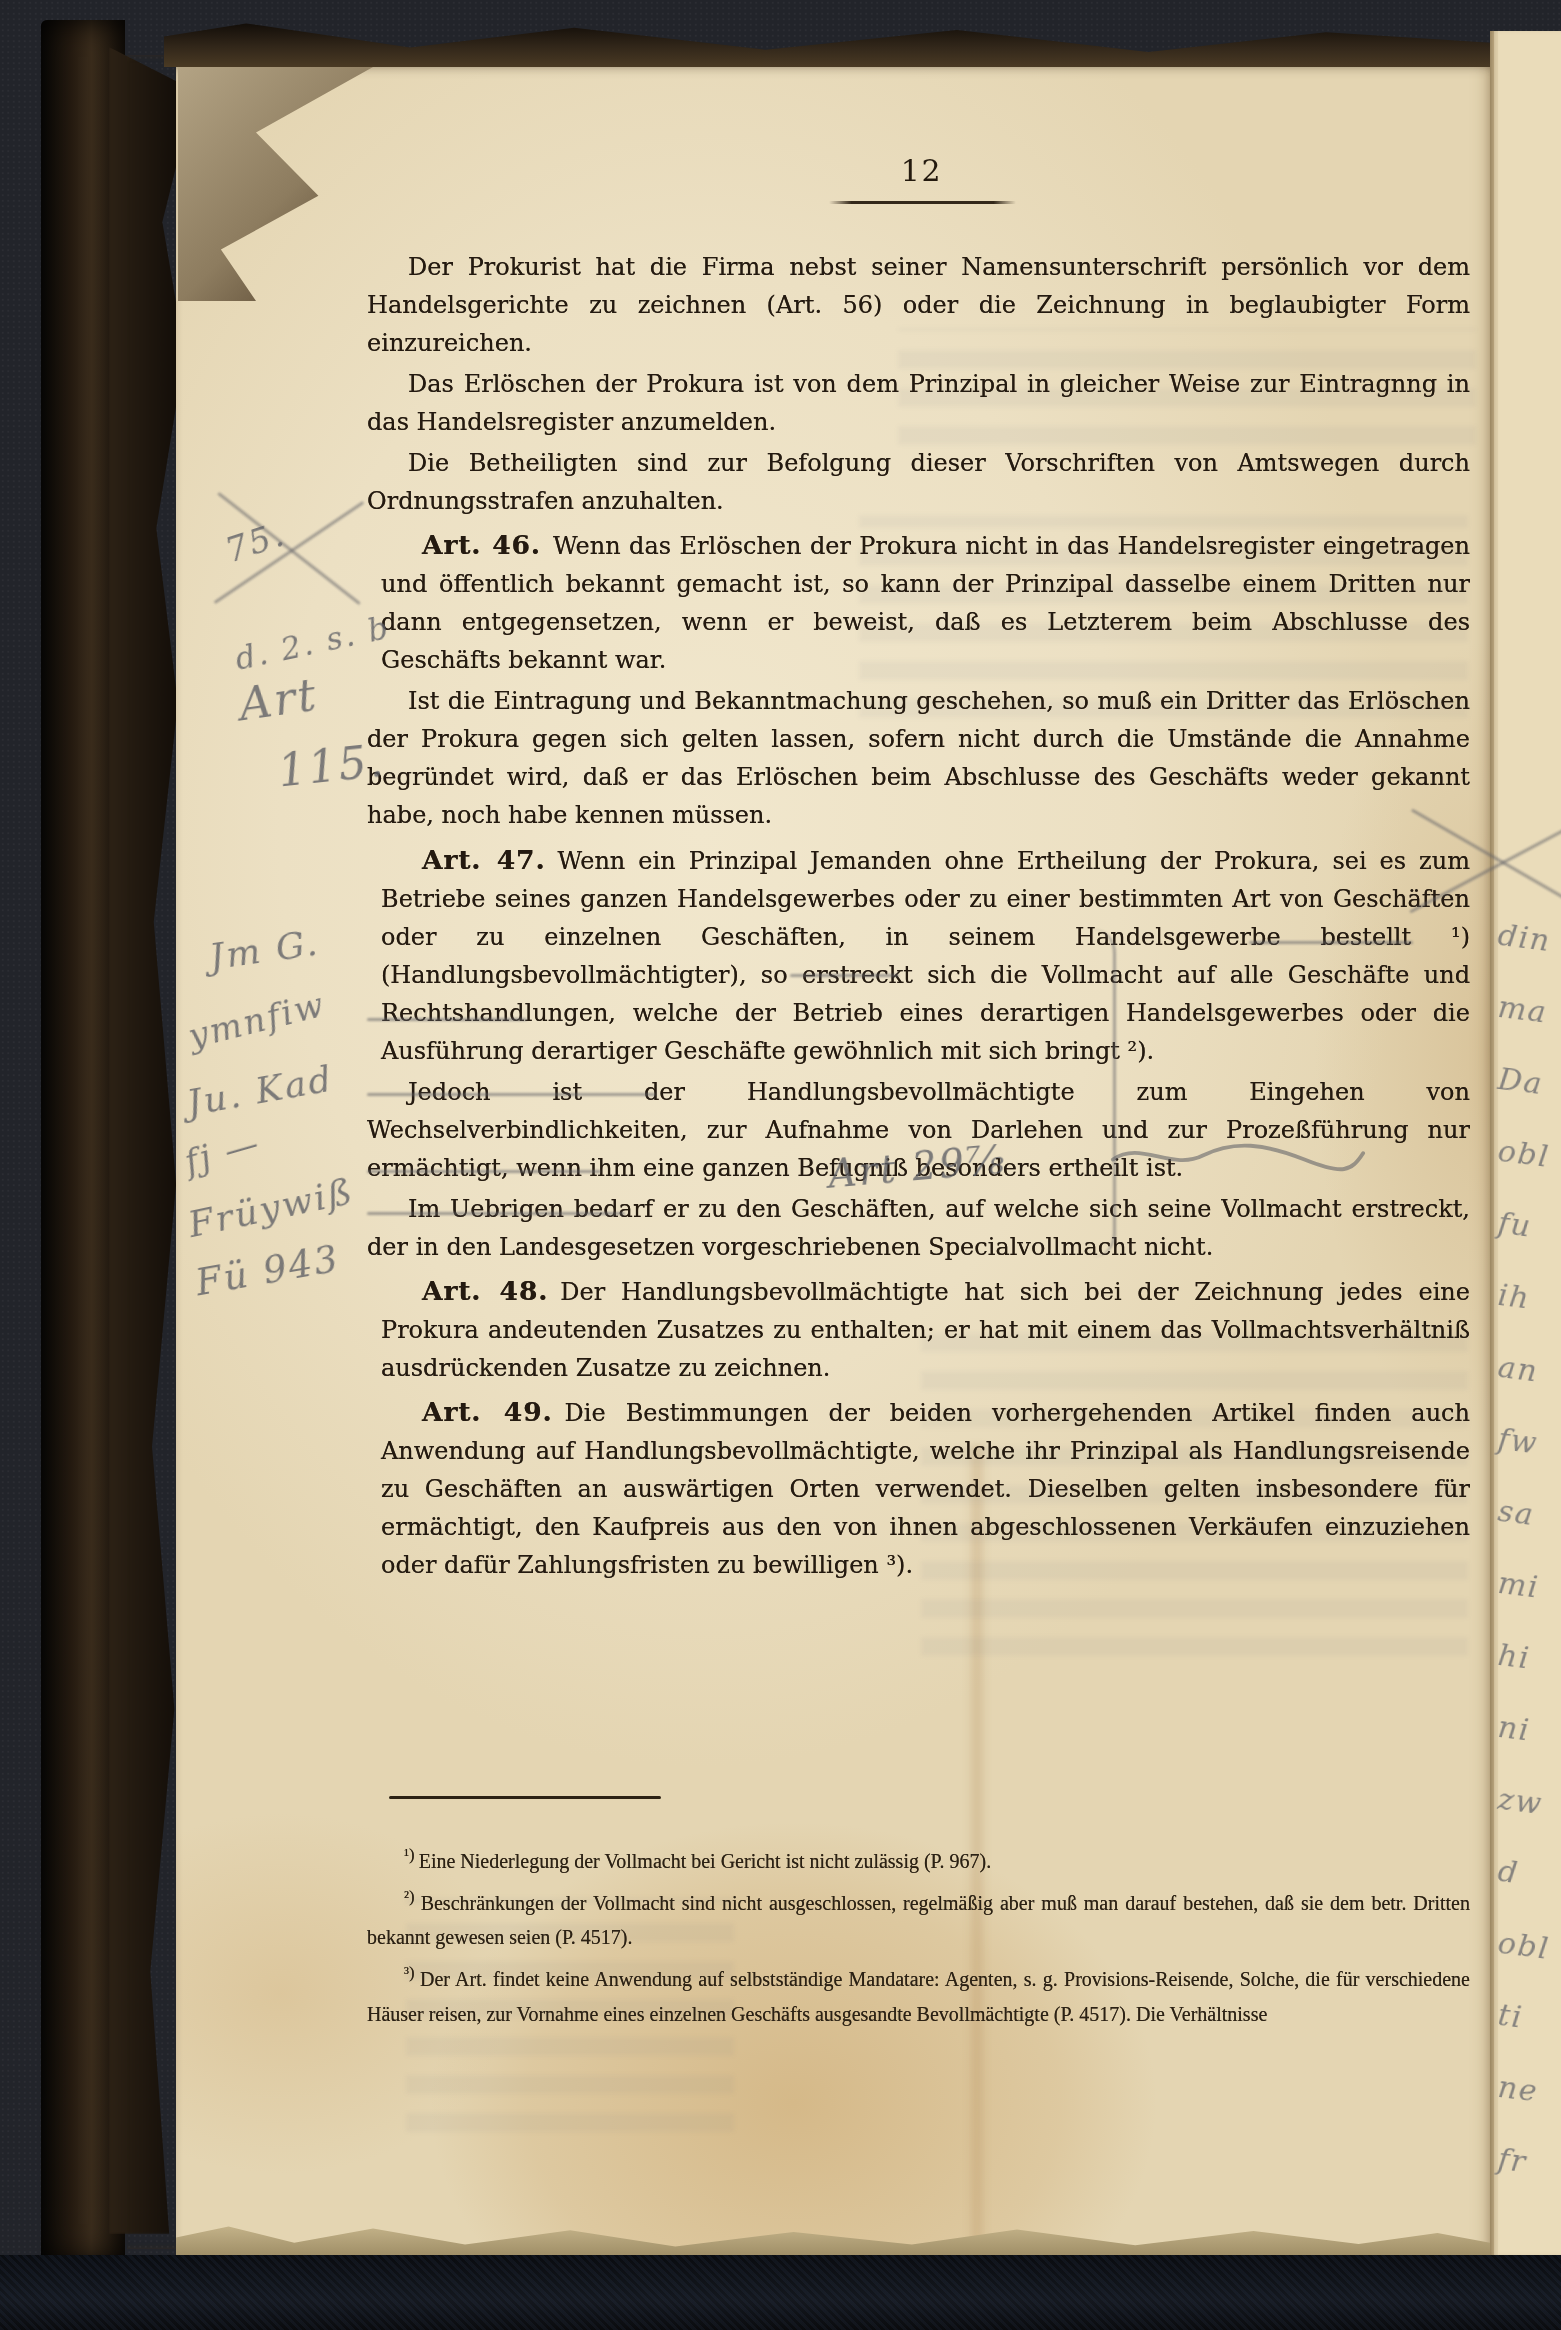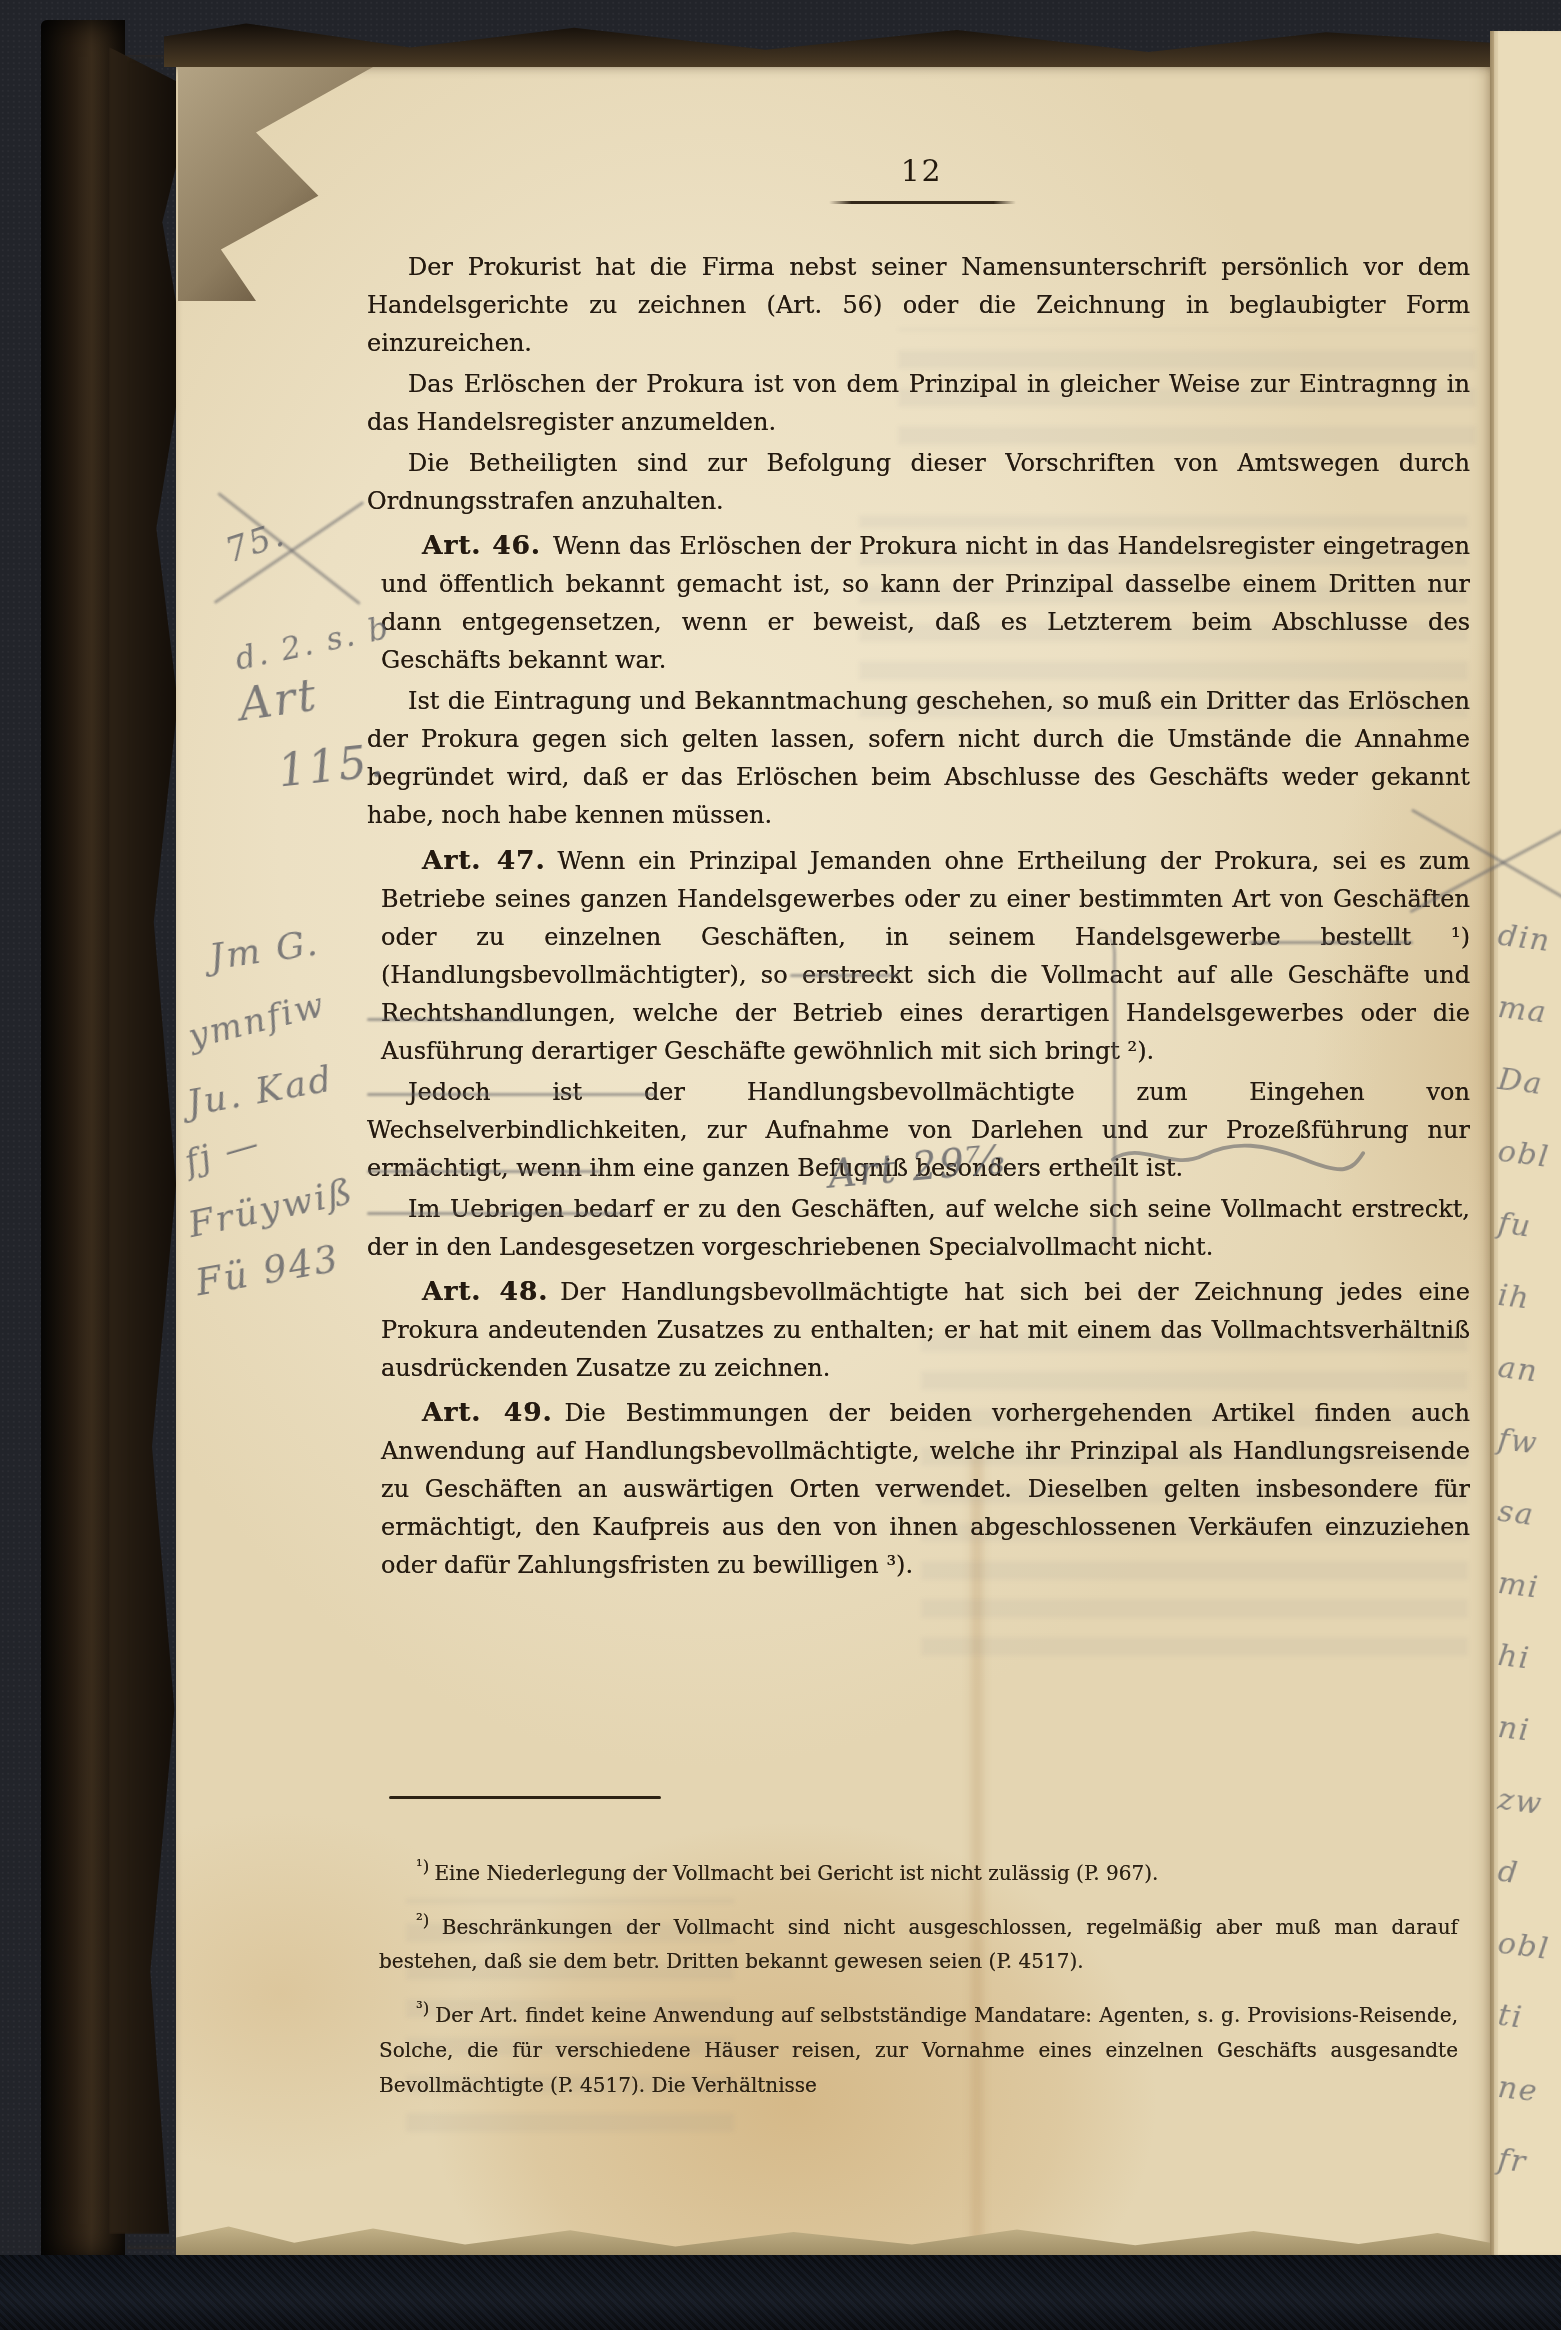--- a/index.html
+++ b/index.html
@@ -102,21 +102,21 @@
   .art-label{font-weight:bold;font-size:26.6px;letter-spacing:0.8px;}
   .fn-rule{
     position:absolute;left:389px;top:1796px;width:272px;height:3.1px;
     background:#2c2214;border-radius:1.6px;filter:blur(0.3px);
   }
   .footnotes{
     position:absolute;left:367px;top:1837px;width:1103px;
     font-size:20px;line-height:35px;color:#2b2114;text-align:justify;
     text-shadow:0 0 0.3px rgba(43,33,20,.7);
   }
-  .footnotes p{margin:12px;text-indent:37px;}
+  .footnotes p{margin:0;text-indent:37px;font-family:Liberation Serif, serif;}
 
   
   .ghost{
     position:absolute;background:repeating-linear-gradient(0deg,
       rgba(110,115,125,.12) 0 19px, transparent 19px 38px);
     filter:blur(2.3px);opacity:.55;pointer-events:none;
   }
 
   
   .hw{

